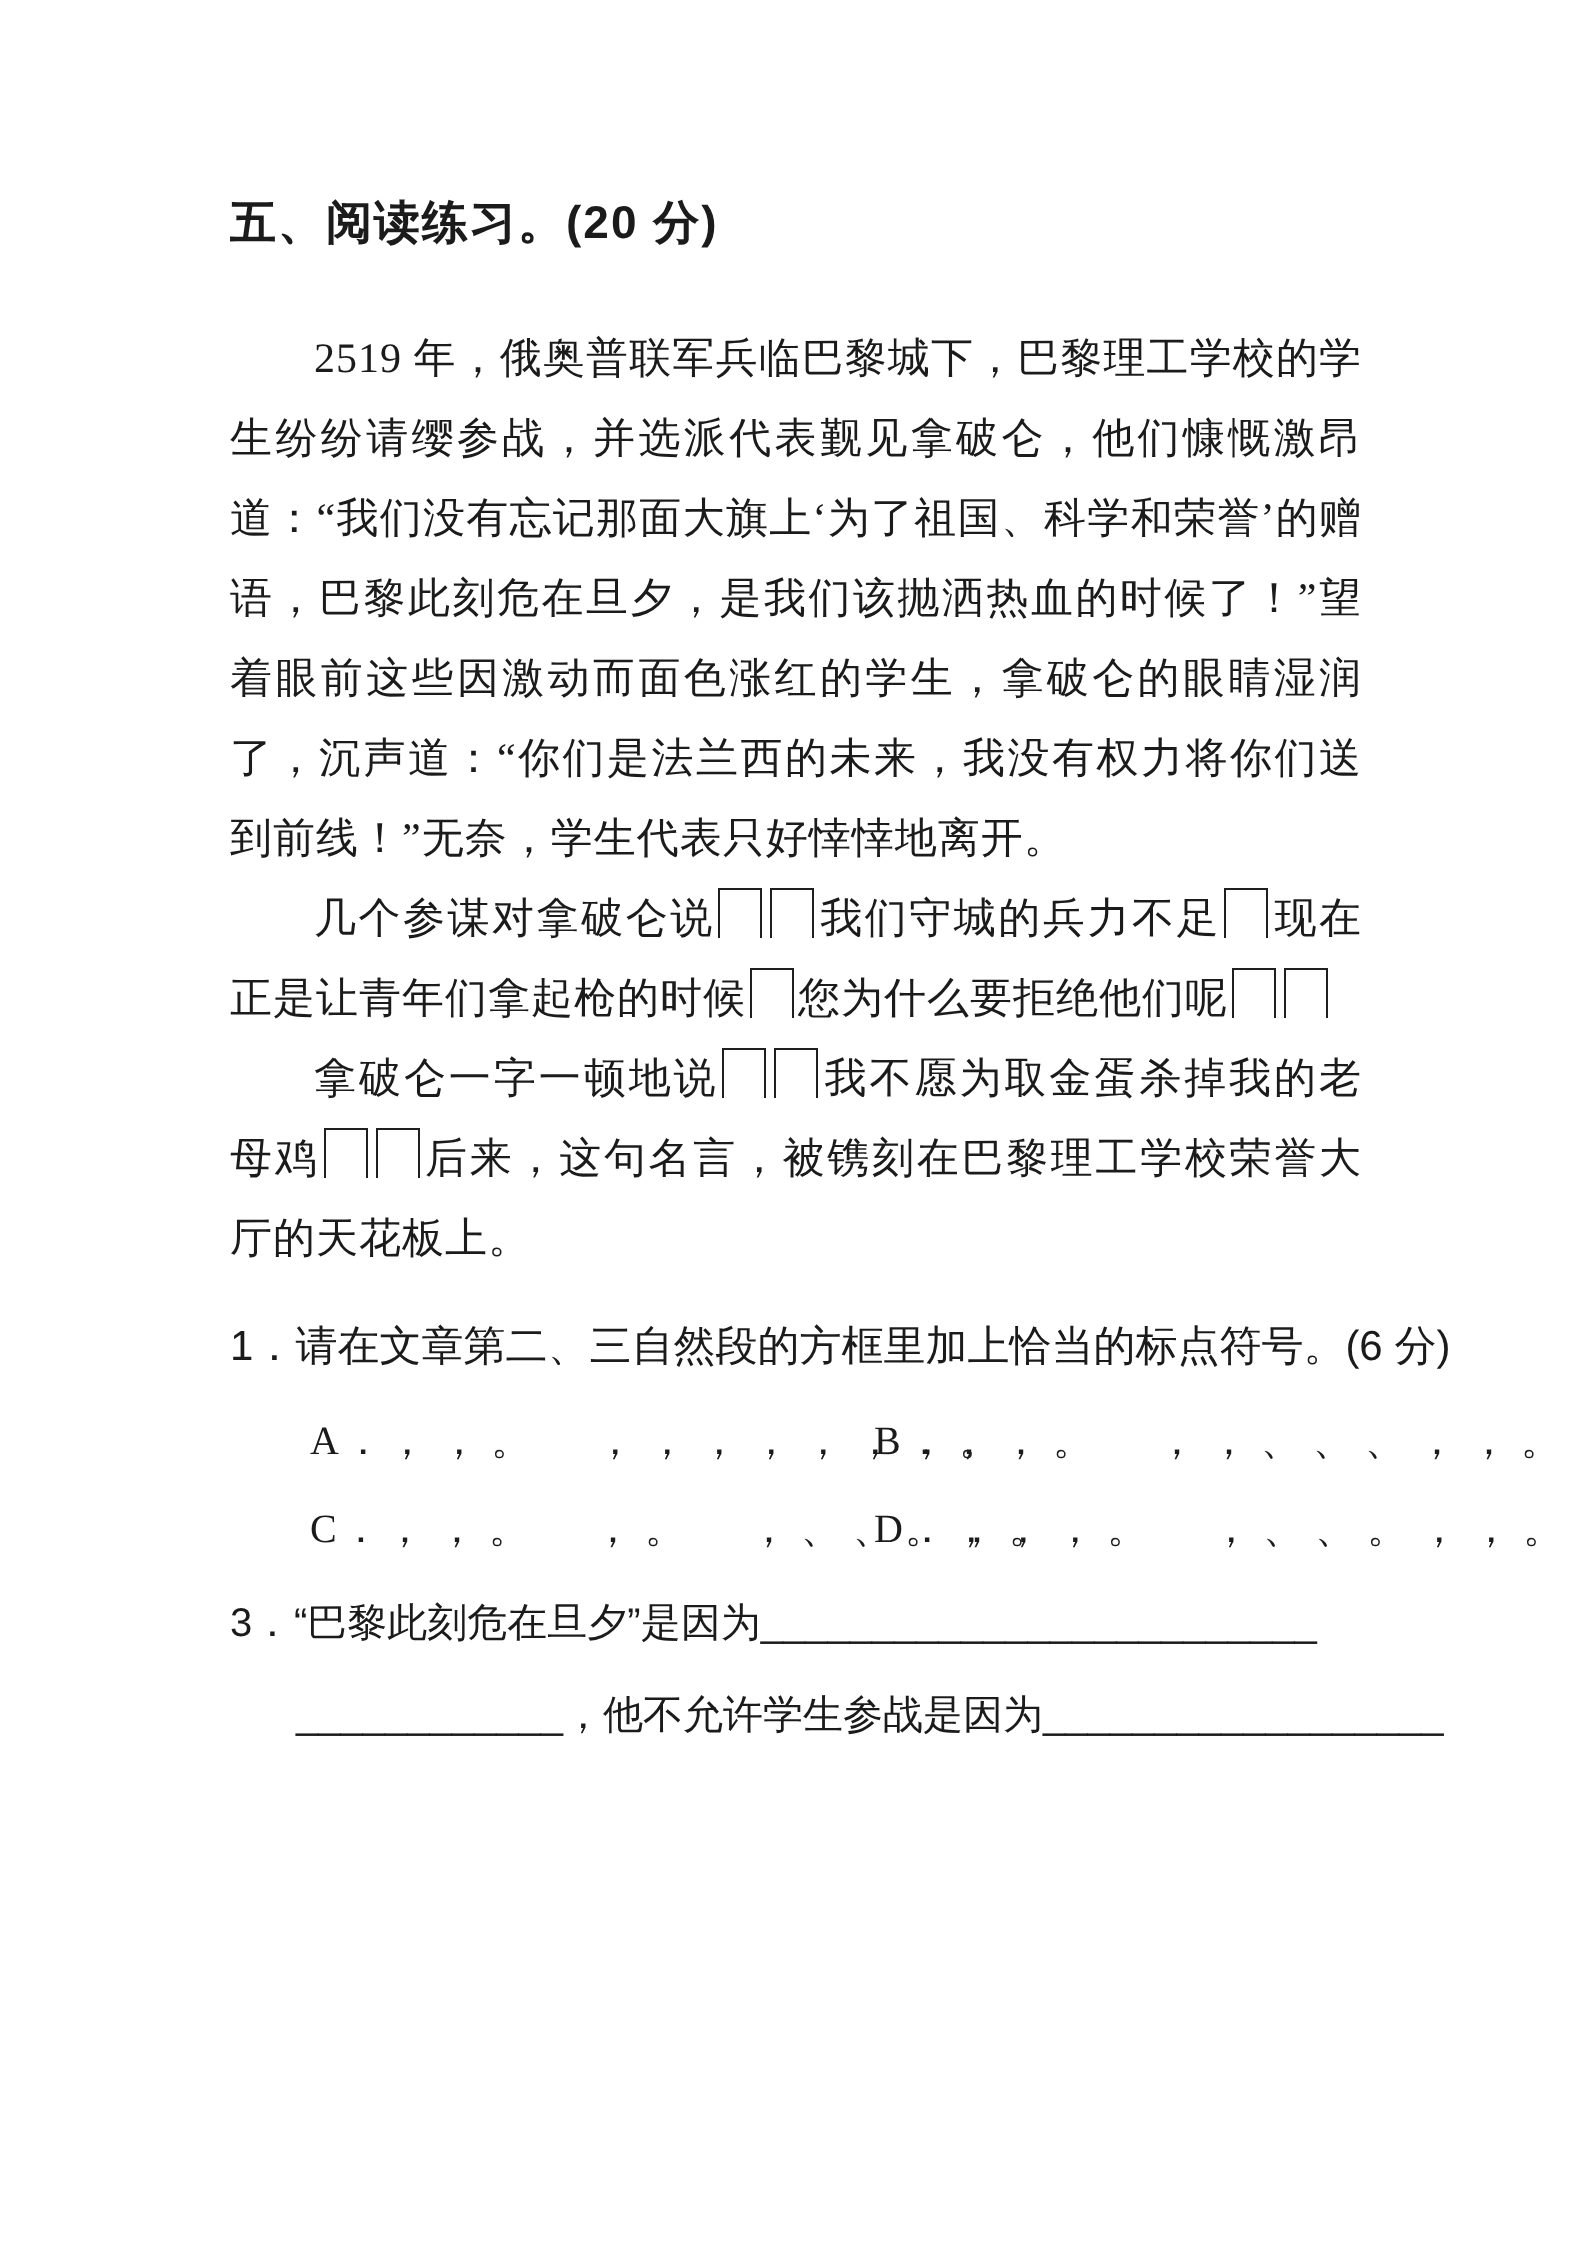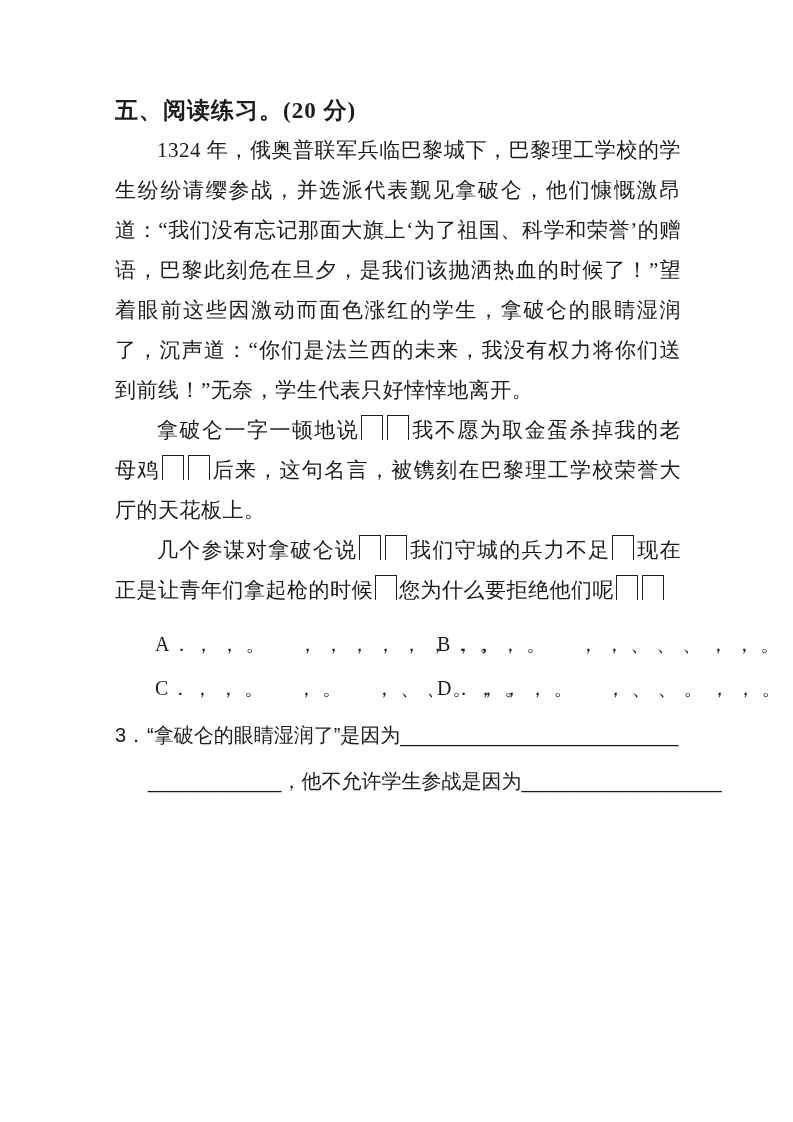--- a/index.html
+++ b/index.html
@@ -7,25 +7,25 @@
     position:relative;
     width:793px;height:1122px;
     margin:0 auto;
     background:#ffffff;
     box-sizing:border-box;
     padding:96px 112px 0 115px;
     font-family:"Liberation Serif","DejaVu Serif",serif;
     color:#1b1b1b;
   }
   .heading{
-    font-family:Liberation Serif, serif;
+    font-family:Liberation Sans, sans-serif;
     font-weight:700;
     font-size:23px;
     line-height:30px;
-    margin-bottom:4px;
+    margin-bottom:33px;
     letter-spacing:1px;
   }
   .passage p{
     margin:0;
     font-size:21px;
     line-height:40px;
     text-align:justify;
     text-indent:2em;
     letter-spacing:0.5px;
   }
@@ -62,27 +62,30 @@
   .q3-line2{line-height:46px;white-space:nowrap;font-size:20px;padding-left:33px;}
 </style>
 </head>
 <body>
 
 <div class="page">
 
   <div class="heading">五、阅读练习。(20 分)</div>
 
   <div class="passage">
-    <p>1324 年，俄奥普联军兵临巴黎城下，巴黎理工学校的学生纷纷请缨参战，并选派代表觐见拿破仑，他们慷慨激昂道：“我们没有忘记那面大旗上‘为了祖国、科学和荣誉’的赠语，巴黎此刻危在旦夕，是我们该抛洒热血的时候了！”望着眼前这些因激动而面色涨红的学生，拿破仑的眼睛湿润了，沉声道：“你们是法兰西的未来，我没有权力将你们送到前线！”无奈，学生代表只好悻悻地离开。</p>
+    <p>2519 年，俄奥普联军兵临巴黎城下，巴黎理工学校的学生纷纷请缨参战，并选派代表觐见拿破仑，他们慷慨激昂道：“我们没有忘记那面大旗上‘为了祖国、科学和荣誉’的赠语，巴黎此刻危在旦夕，是我们该抛洒热血的时候了！”望着眼前这些因激动而面色涨红的学生，拿破仑的眼睛湿润了，沉声道：“你们是法兰西的未来，我没有权力将你们送到前线！”无奈，学生代表只好悻悻地离开。</p>
+    <p>几个参谋对拿破仑说<span class="pbox"></span><span class="pbox"></span>我们守城的兵力不足<span class="pbox"></span>现在正是让青年们拿起枪的时候<span class="pbox"></span>您为什么要拒绝他们呢<span class="pbox"></span><span class="pbox"></span></p>
     <p>拿破仑一字一顿地说<span class="pbox"></span><span class="pbox"></span>我不愿为取金蛋杀掉我的老母鸡<span class="pbox"></span><span class="pbox"></span>后来，这句名言，被镌刻在巴黎理工学校荣誉大厅的天花板上。</p>
-    <p>几个参谋对拿破仑说<span class="pbox"></span><span class="pbox"></span>我们守城的兵力不足<span class="pbox"></span>现在正是让青年们拿起枪的时候<span class="pbox"></span>您为什么要拒绝他们呢<span class="pbox"></span><span class="pbox"></span></p>
   </div>
 
   <div class="questions">
 
+    <div class="q-line">
+      <span class="q-num">1．</span><span>请在文章第二、三自然段的方框里加上恰当的标点符号。(6 分)</span>
+    </div>
 
 
     <div class="options">
       <div class="opt-row">
         <div class="opt-cell first">
           <span class="opt-label">A．</span><span class="opt-marks">，，。　，，，，，，，。</span>
         </div>
         <div class="opt-cell">
           <span class="opt-label">B．</span><span class="opt-marks">，，。　，，、、、，，。</span>
         </div>
@@ -91,18 +94,18 @@
         <div class="opt-cell first">
           <span class="opt-label">C．</span><span class="opt-marks">，，。　，。　，、、。，。</span>
         </div>
         <div class="opt-cell">
           <span class="opt-label">D．</span><span class="opt-marks">，，，。　，、、。，，。</span>
         </div>
       </div>
     </div>
 
     <div class="q3-line1">
-      <span class="q-num">3．</span><span>“拿破仑的眼睛湿润了”是因为_________________________</span>
+      <span class="q-num">3．</span><span>“巴黎此刻危在旦夕”是因为_________________________</span>
     </div>
     <div class="q3-line2">____________，他不允许学生参战是因为__________________</div>
 
   </div>
 </div>
 
 </body></html>

